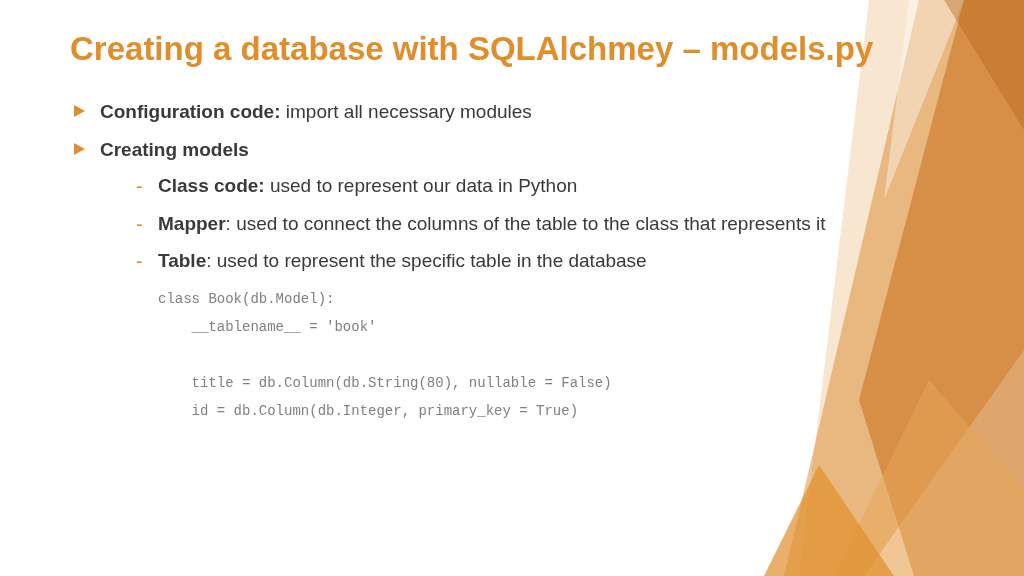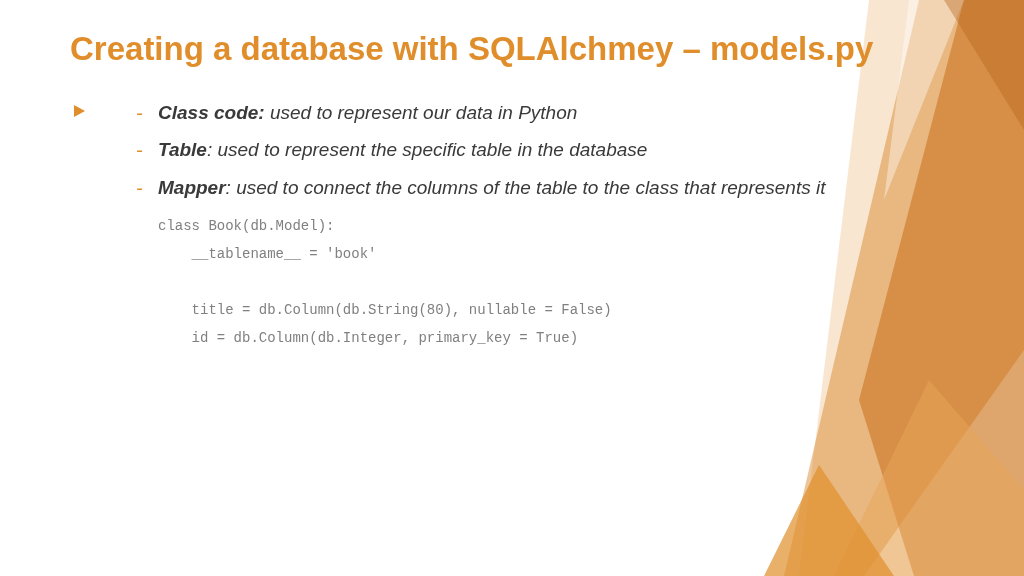--- a/index.html
+++ b/index.html
@@ -59,21 +59,20 @@
       padding-left: 36px;
       margin-top: 8px;
     }
     .sub-bullets > li {
       position: relative;
       padding-left: 22px;
       font-size: 19px;
       color: #3a3a3a;
       line-height: 1.45;
       margin-bottom: 10px;
-      font-style: italic;
     }
     .sub-bullets > li::before {
       content: "-";
       position: absolute;
       left: 0;
       top: 0;
       color: #E08E2B;
       font-weight: normal;
       font-size: 20px;
     }
@@ -101,31 +100,34 @@
     <polygon points="0,576 55,465 130,576" fill="#E08E2B" opacity="0.7"></polygon>
     <polygon points="230,0 260,0 260,130 180,0" fill="#B5611A" opacity="0.4"></polygon>
   </svg>
 </div>
 
 <div class="content">
   <h1 class="title">Creating a database with SQLAlchmey – models.py</h1>
 
   <ul class="bullets">
     <li>
-      <span></span>
+      <span class="bold">Configuration code:</span><span> import all necessary modules</span>
+    </li>
+    <li>
+      <span class="bold">Creating models</span><span></span>
 
       <ul class="sub-bullets">
         <li>
           <span class="bold">Class code:</span><span> used to represent our data in Python</span>
         </li>
         <li>
-          <span class="bold">Table</span><span>: used to represent the specific table in the database</span>
+          <span class="bold">Mapper</span><span>: used to connect the columns of the table to the class that represents it</span>
         </li>
         <li>
-          <span class="bold">Mapper</span><span>: used to connect the columns of the table to the class that represents it</span>
+          <span class="bold">Table</span><span>: used to represent the specific table in the database</span>
         </li>
       </ul>
 
       <div class="code-block">class Book(db.Model):
     __tablename__ = 'book'
 
     title = db.Column(db.String(80), nullable = False)
     id = db.Column(db.Integer, primary_key = True)</div>
     </li>
   </ul>

